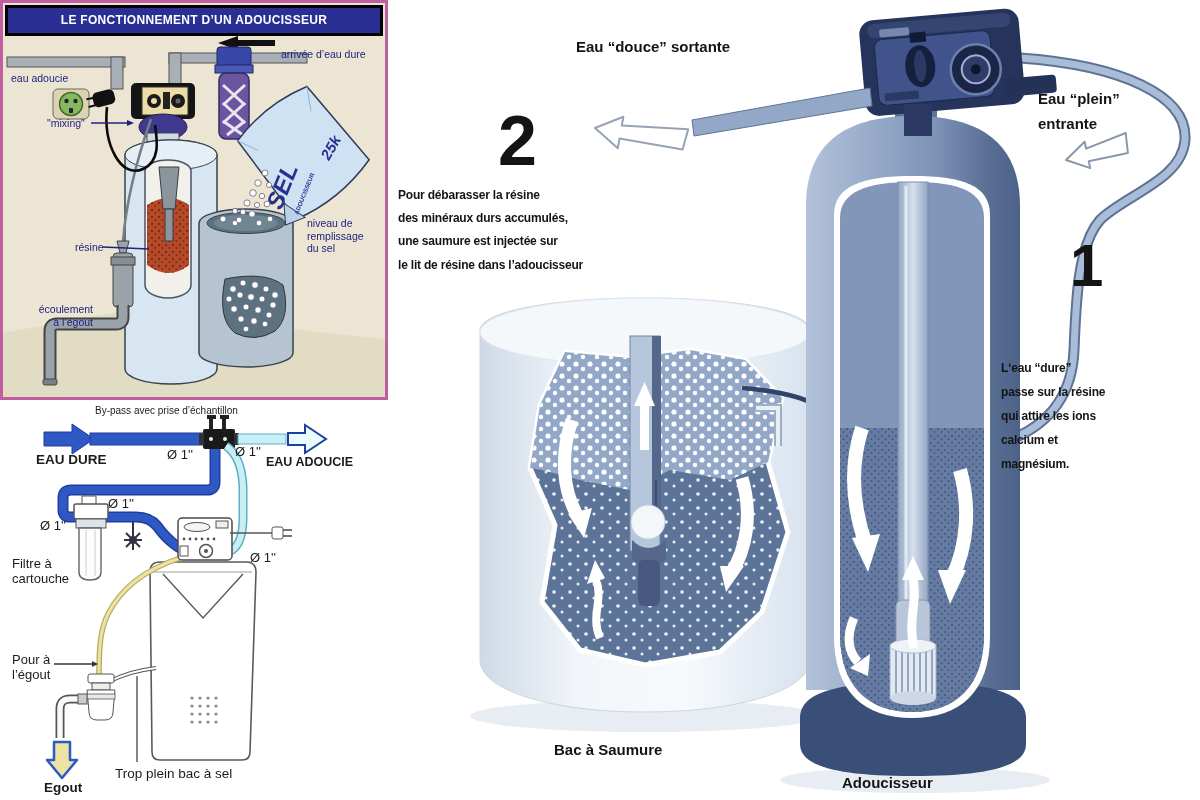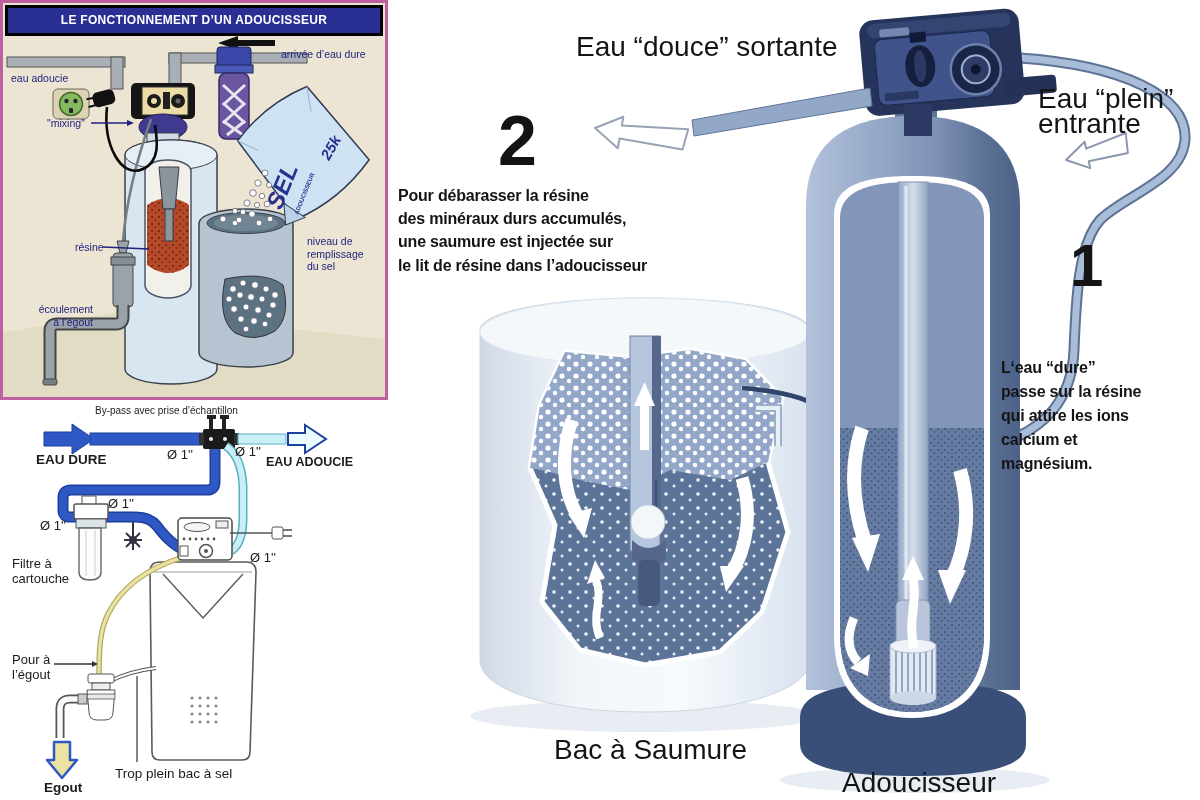--- a/index.html
+++ b/index.html
@@ -7,23 +7,23 @@
          font-family:"Liberation Sans",sans-serif}
   .abs{position:absolute}
   .titleA{position:absolute;left:2px;top:2px;right:2px;height:25px;background:#2a2f94;
           border:3px solid #000000;color:#fff;font-weight:bold;font-size:12px;
           text-align:center;line-height:25px;letter-spacing:.3px;white-space:nowrap}
   .lblA{position:absolute;color:#22227e;font-size:10.5px;
         line-height:12.5px;white-space:pre-line}
   .lblB{position:absolute;color:#1b1b1b;font-size:13px;line-height:15px;white-space:pre-line}
   .lblB.b{font-weight:bold;font-size:13.5px}
   .titleB{position:absolute;color:#1b1b1b;font-size:10px;white-space:nowrap}
-  .big{position:absolute;color:#141414;font-weight:bold;font-size:16px;line-height:23.2px;
+  .big{position:absolute;color:#141414;font-weight:bold;font-size:12px;line-height:23.2px;
        white-space:pre-line;letter-spacing:-.2px}
-  .cap{position:absolute;color:#141414;font-weight:normal;font-size:28px;white-space:pre-line;line-height:25px}
+  .cap{position:absolute;color:#141414;font-weight:bold;font-size:15px;white-space:pre-line;line-height:25px}
   .huge{position:absolute;color:#141414;font-weight:bold}
   svg{position:absolute;display:block}
 </style>
 </head>
 <body>
 
 <div id="stage">
 
   <div class="abs" style="left:0;top:0;width:382px;height:394px;border:3px solid #c05fa0;background:#ece5d3">
     <div class="titleA">LE FONCTIONNEMENT D’UN ADOUCISSEUR</div>
@@ -170,21 +170,21 @@
       <polygon points="124,87 131,90 124,93" fill="#22227e"></polygon>
       <line x1="100" y1="214" x2="146" y2="216" stroke="#22227e" stroke-width="1.3"></line>
     </svg>
 
     <div class="lblA" style="left:278px;top:45px">arrivée d’eau dure</div>
     <div class="lblA" style="left:8px;top:69px">eau adoucie</div>
     <div class="lblA" style="left:44px;top:114px">"mixing"</div>
     <div class="lblA" style="left:72px;top:238px">résine</div>
     <div class="lblA" style="left:14px;top:300px;width:76px;text-align:right">écoulement
 à l’égout</div>
-    <div class="lblA" style="left:304px;top:232px">niveau de
+    <div class="lblA" style="left:304px;top:214px">niveau de
 remplissage
 du sel</div>
   </div>
 
   <div class="abs" style="left:0;top:400px;width:390px;height:400px;background:#fff">
     <svg style="left:0;top:0" width="390" height="400" viewBox="0 0 390 400">
 
       <g>
         <path d="M152,352 L150,172 Q150,162 160,162 L246,162 Q256,162 256,172 L250,352 Q250,360 242,360 L160,360 Q152,360 152,352 Z" fill="#fff" stroke="#5a5a5a" stroke-width="1.6"></path>
         <path d="M154,172 L252,172" stroke="#5a5a5a" stroke-width="1" opacity=".6"></path>

